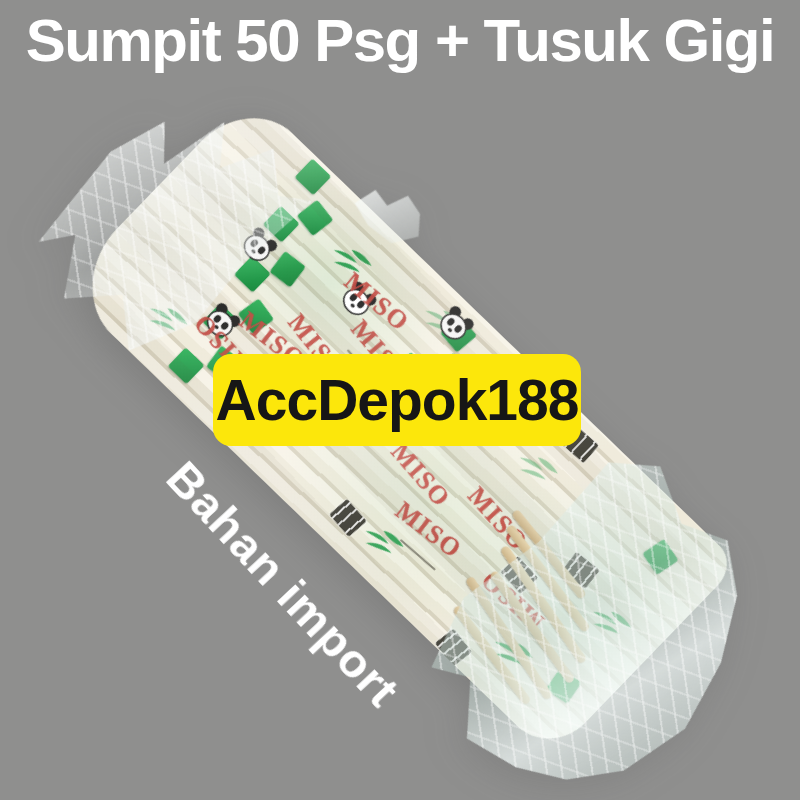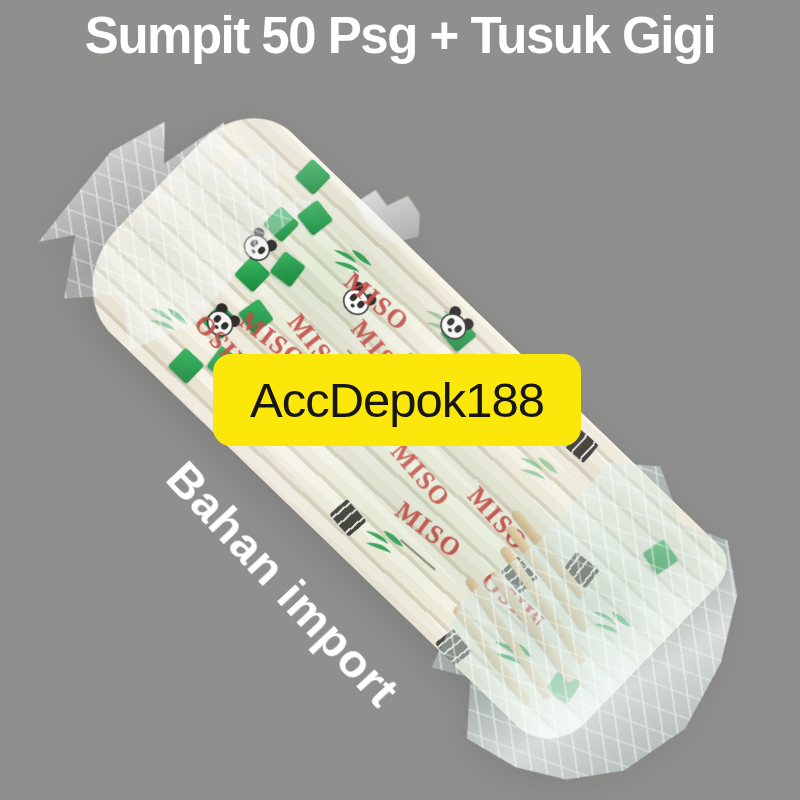--- a/index.html
+++ b/index.html
@@ -14,21 +14,21 @@
     --badge-text:#161616;
   }
   *{margin:0;padding:0;box-sizing:border-box;}
   html,body{width:800px;height:800px;}
   body{font-family:"Liberation Sans",sans-serif;background:#666;}
   .stage{position:relative;width:800px;height:800px;background:var(--page-background);overflow:hidden;}
 
   
   .title{
     position:absolute;top:6px;left:0;width:100%;text-align:center;
-    font-size:51px;font-weight:700;letter-spacing:-1.5px;color:var(--title-white);
+    font-size:60px;font-weight:700;letter-spacing:-1.5px;color:var(--title-white);
     z-index:4;
   }
 
   
   .pack{
     position:absolute;left:60px;top:290px;width:680px;height:270px;
     transform:rotate(44deg);z-index:1;
     border-radius:60px 26px 46px 70px / 70px 30px 50px 80px;
     filter:drop-shadow(2px 10px 18px rgba(70,70,70,0.25));
   }
@@ -103,21 +103,21 @@
     background:linear-gradient(118deg, rgba(255,255,255,0.38), rgba(255,255,255,0.05) 25%, rgba(255,255,255,0.20) 50%, rgba(255,255,255,0.04) 72%, rgba(255,255,255,0.28) 95%);
   }
 
   
   .badge{
     position:absolute;left:213px;top:354px;width:368px;height:92px;z-index:5;
     background:var(--badge-yellow);border-radius:18px;
     display:flex;align-items:center;justify-content:center;
   }
   .badge span{
-    font-size:49px;font-weight:400;letter-spacing:-1px;color:var(--badge-text);
+    font-size:57px;font-weight:700;letter-spacing:-1px;color:var(--badge-text);
   }
 
   
   .watermark{
     position:absolute;left:196px;top:450px;z-index:6;
     transform:rotate(47deg);transform-origin:0 0;
     font-size:47px;font-weight:600;letter-spacing:1px;color:#ffffff;
     white-space:nowrap;
   }
 </style>

